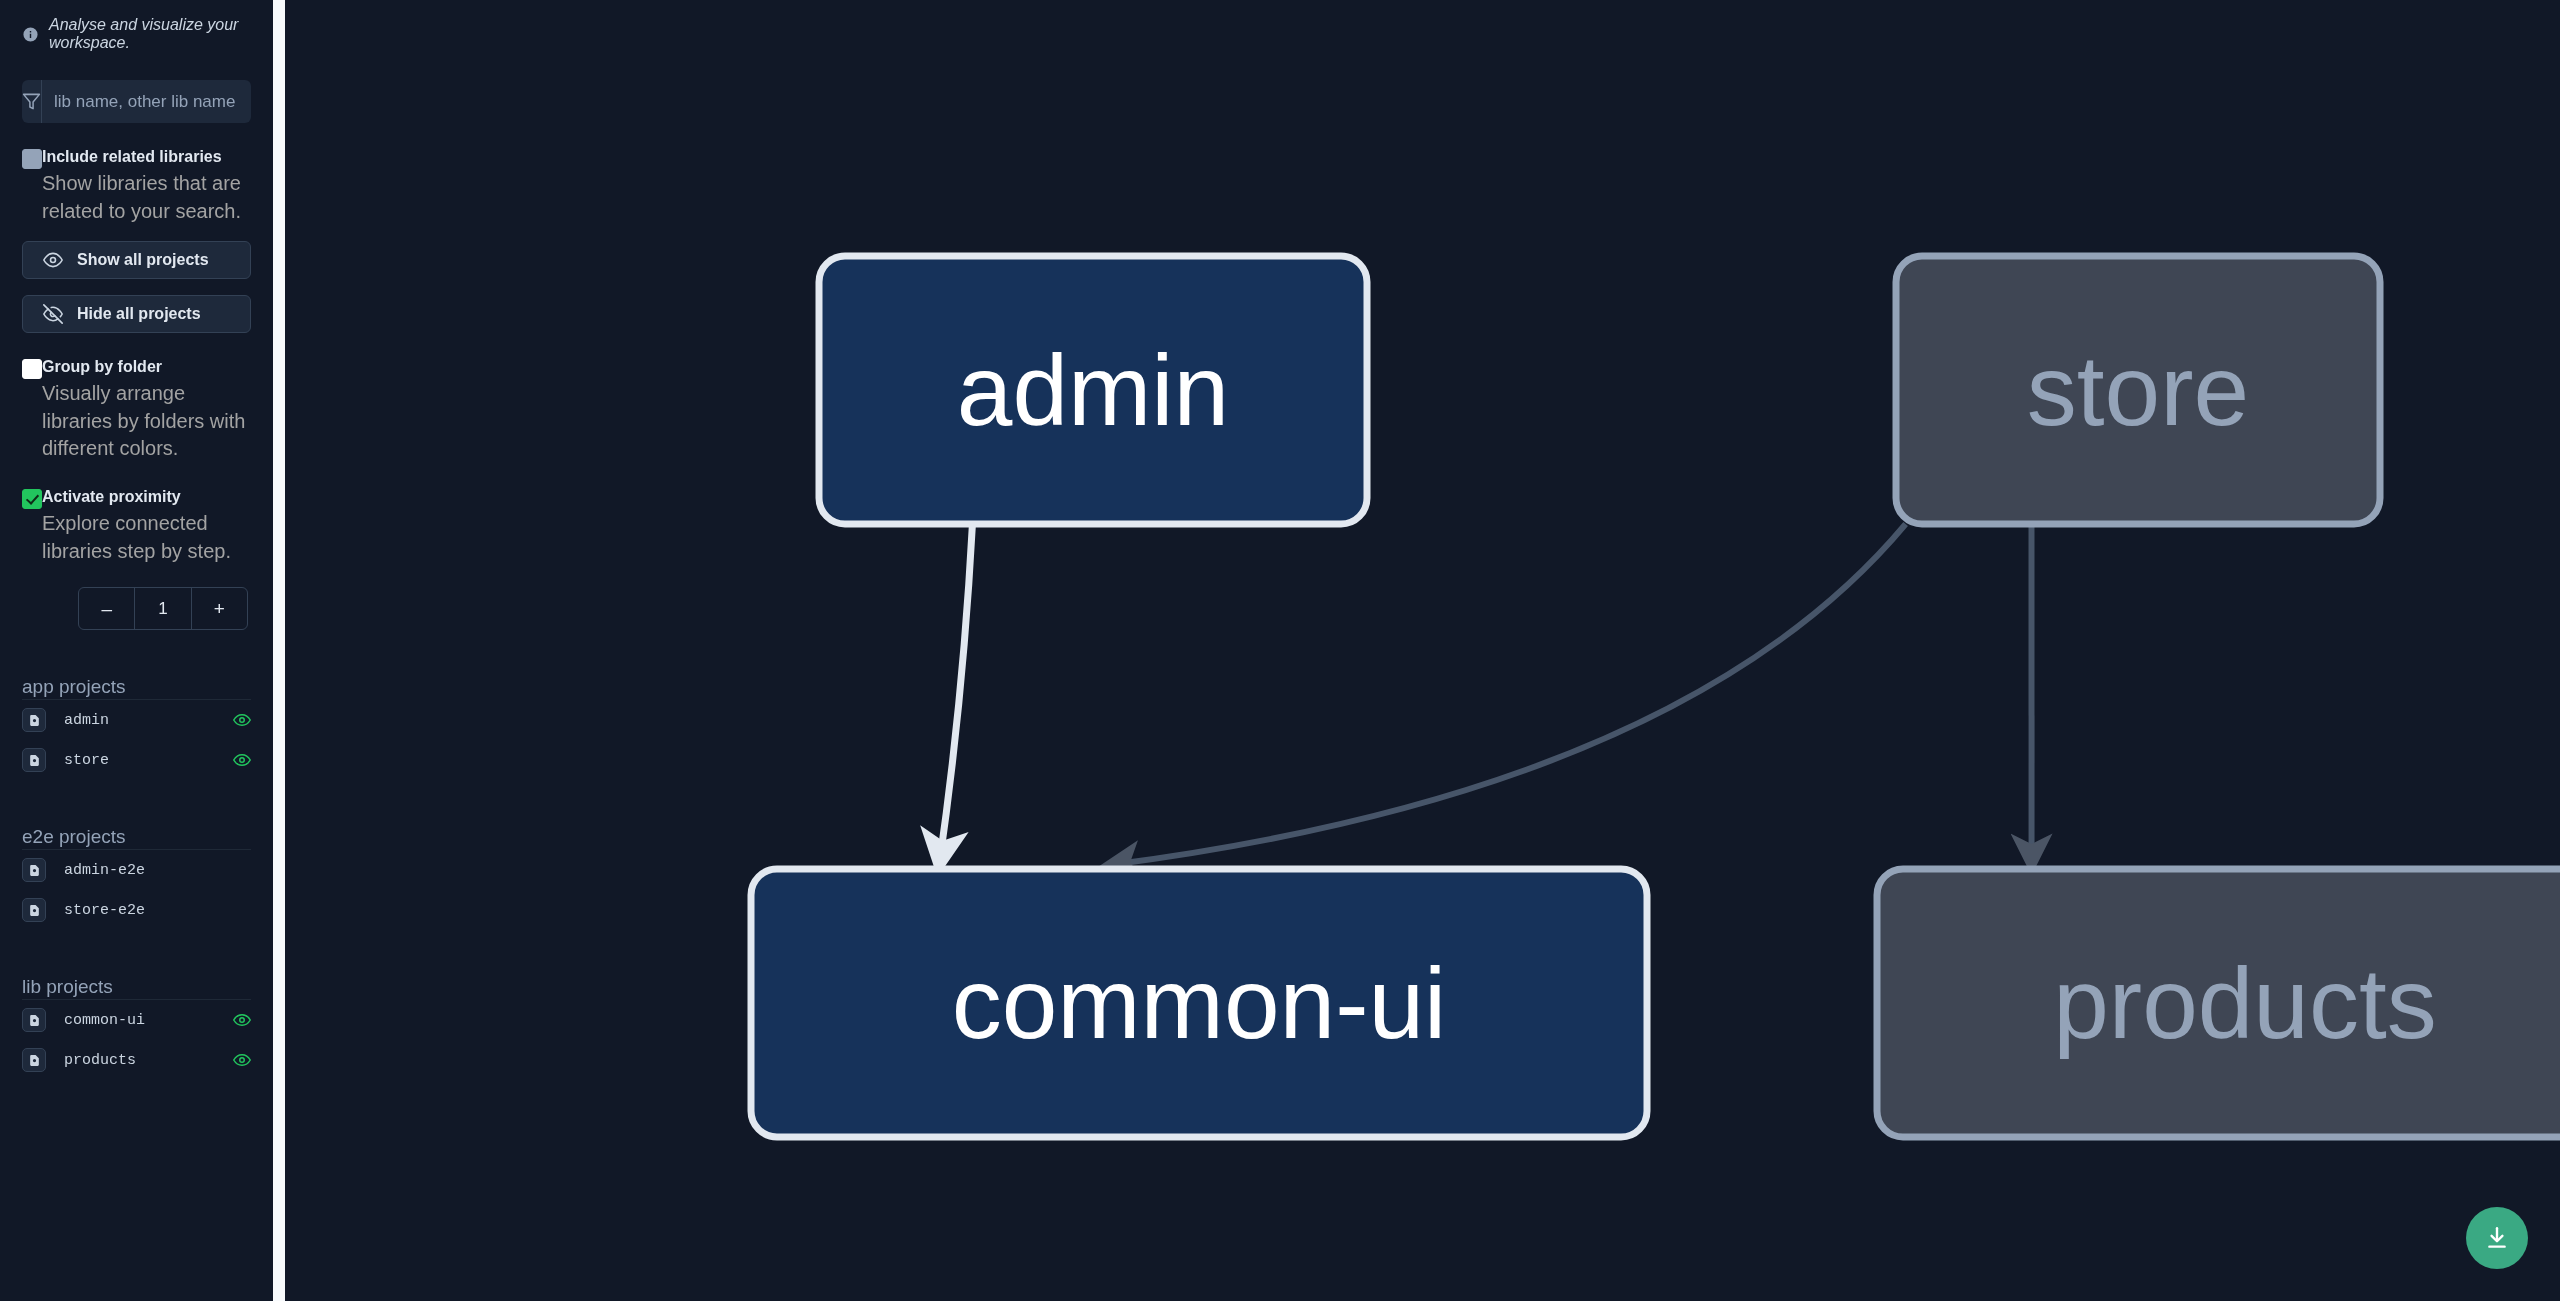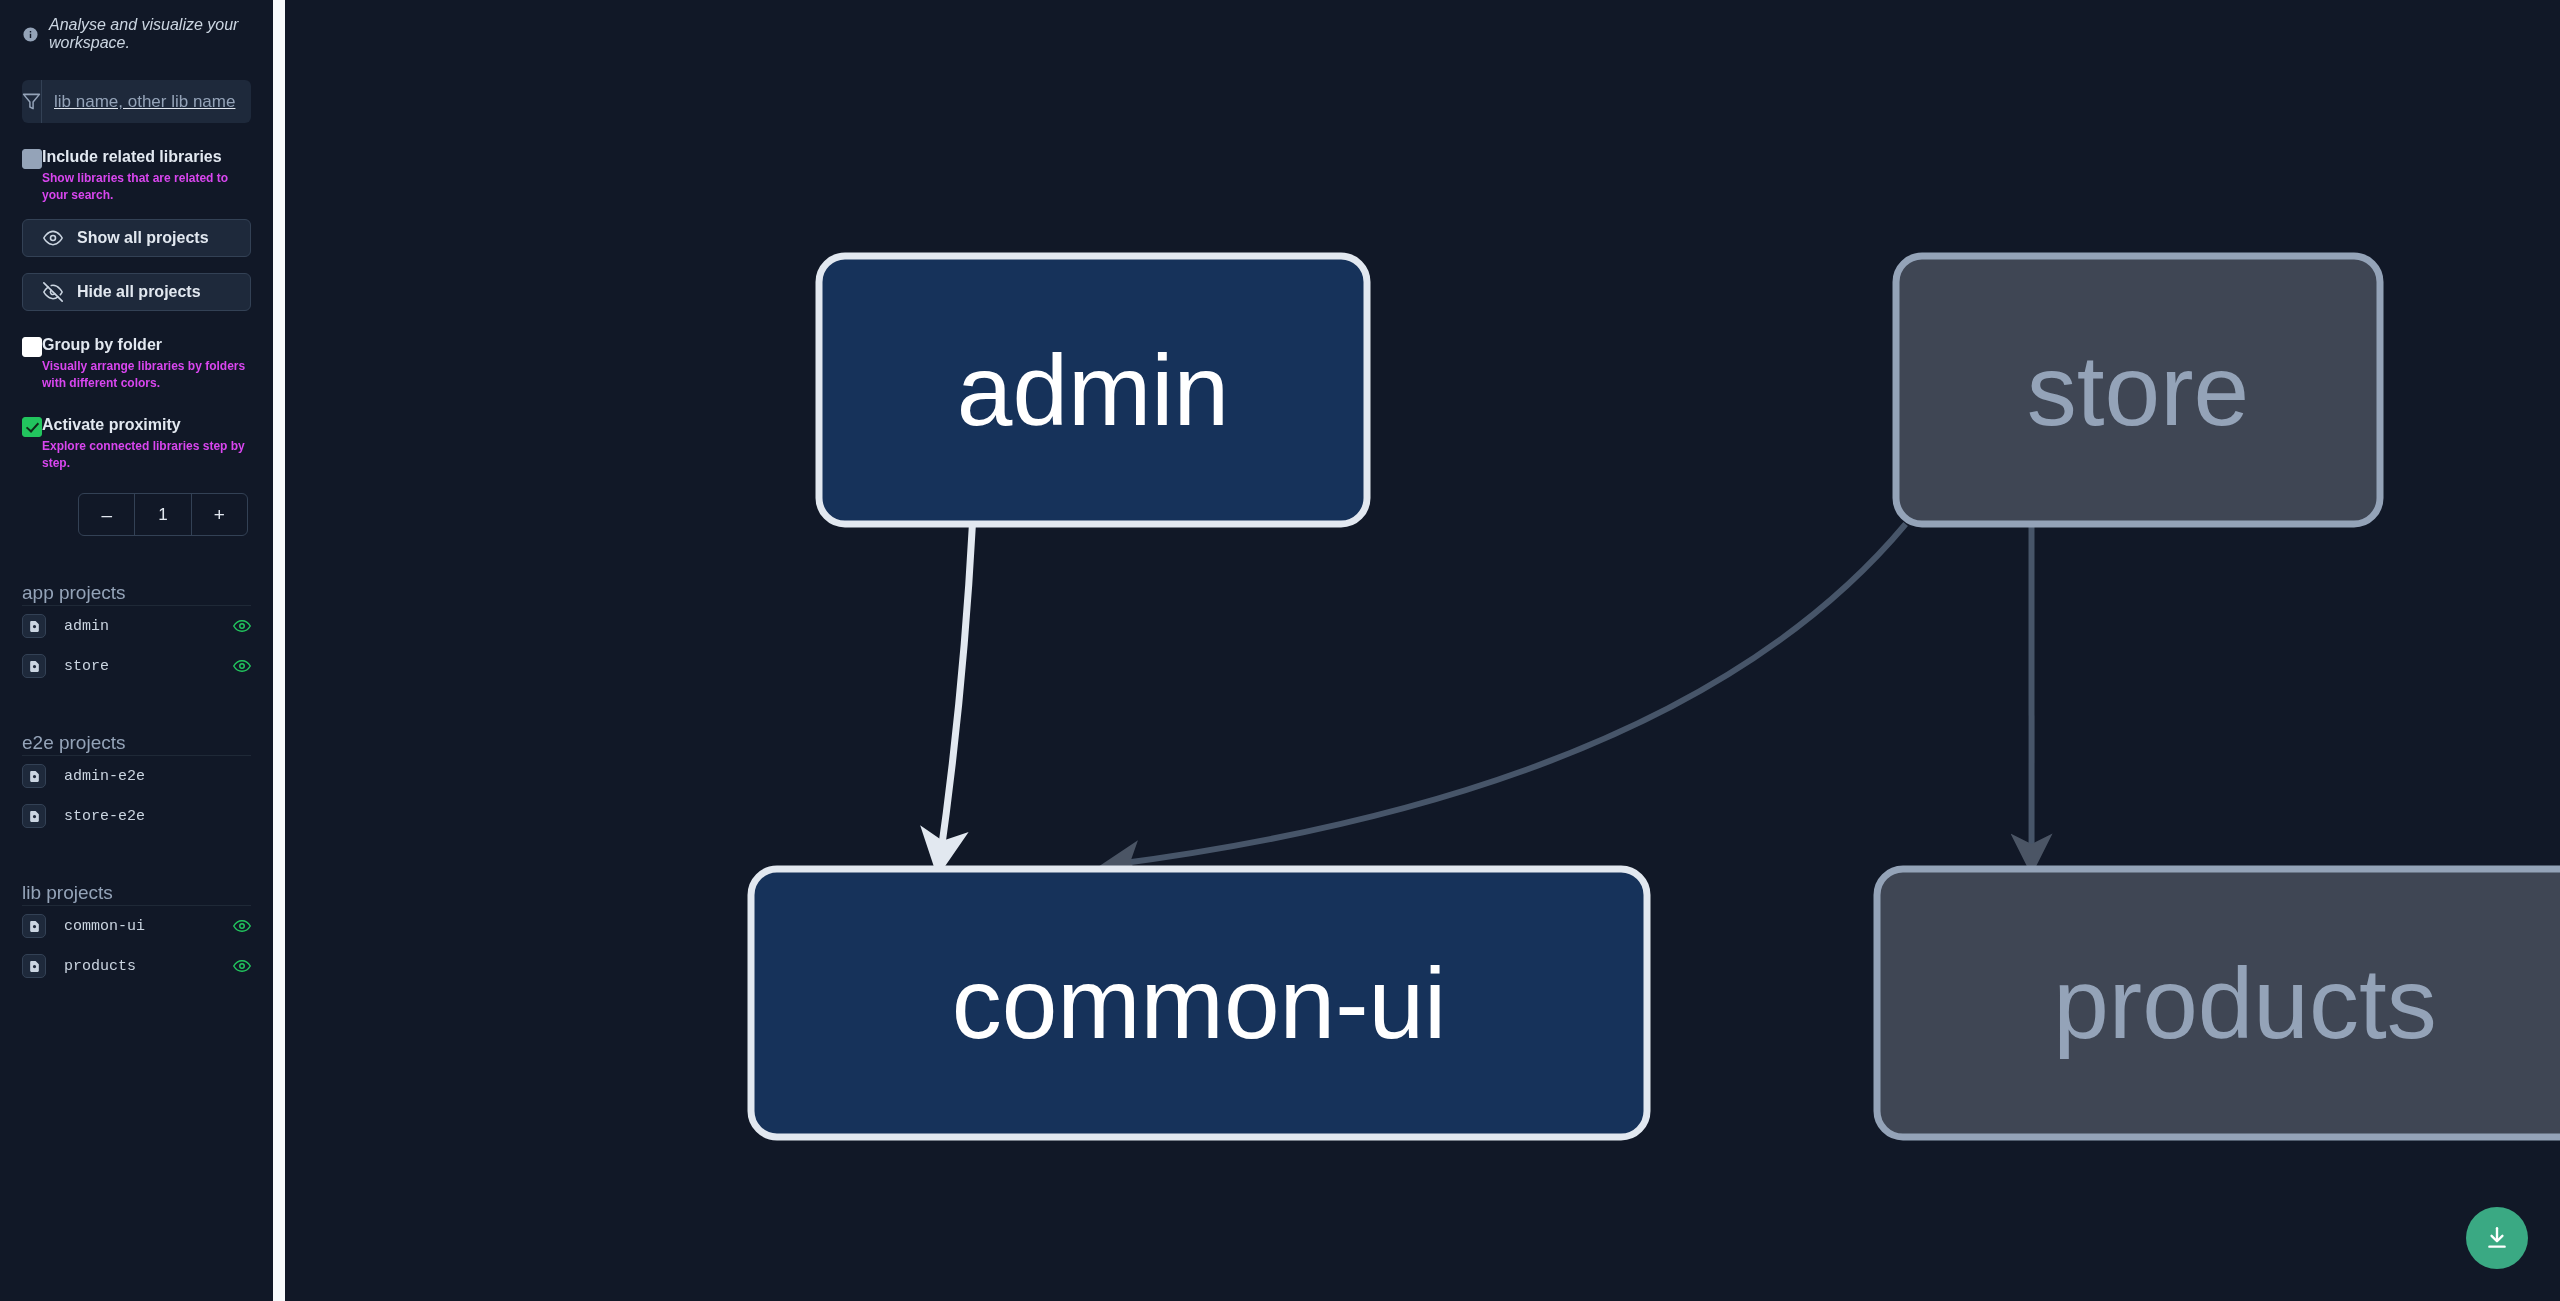--- a/index.html
+++ b/index.html
@@ -52,41 +52,40 @@
   }
   .search-icon-box {
     width: 45px; display:flex; align-items:center; justify-content:center;
     border-right:1px solid #334155;
   }
   .funnel-icon { width:19px; height:19px; color:#94a3b8; }
   .search-input {
     flex:1; border:0; outline:0; background:transparent;
     color:#e2e8f0; font-size:17px; font-family:inherit;
     padding: 0 12px;
-    text-decoration: underline;
   }
   .search-input::placeholder { color:#94a3b8; }
 
   
   .chk-row { display:flex; gap:0; margin-top: 24px; align-items:flex-start; }
   .chk {
     width: 20px; height: 20px; flex:0 0 20px; margin-top:2px;
     border-radius:3px; background:#94a3b8; position:relative;
     border: 1px solid #94a3b8;
   }
   .chk.unchecked-dark { background:#ffffff; border-color:#ffffff; }
   .chk.checked { background:#22c55e; border-color:#22c55e; }
   .chk.checked::after {
     content:""; position:absolute; left:6px; top:2px;
     width:5px; height:10px; border:solid #0f2a18;
     border-width:0 2.6px 2.6px 0; transform:rotate(42deg);
   }
   .chk-texts { flex:1; }
   .chk-label { color:#e2e8f0; font-size:16px; font-weight:bold; line-height:1.25; }
-  .chk-desc  { color:#d946ef; font-size:12px; line-height:1.38; margin-top:3px;font-weight:bold; }
+  .chk-desc  { color:#a3a3a3; font-size:20px; line-height:1.38; margin-top:3px; }
 
   
   .sb-btn {
     display:flex; align-items:center; gap:14px;
     height: 38px; width:100%;
     background:#1e293b; border:1px solid #334155;
     border-radius:6px; color:#e2e8f0;
     font-size:16px; font-weight:bold; font-family:inherit;
     padding: 0 20px; margin-top: 16px; cursor:pointer;
     text-align:left;

